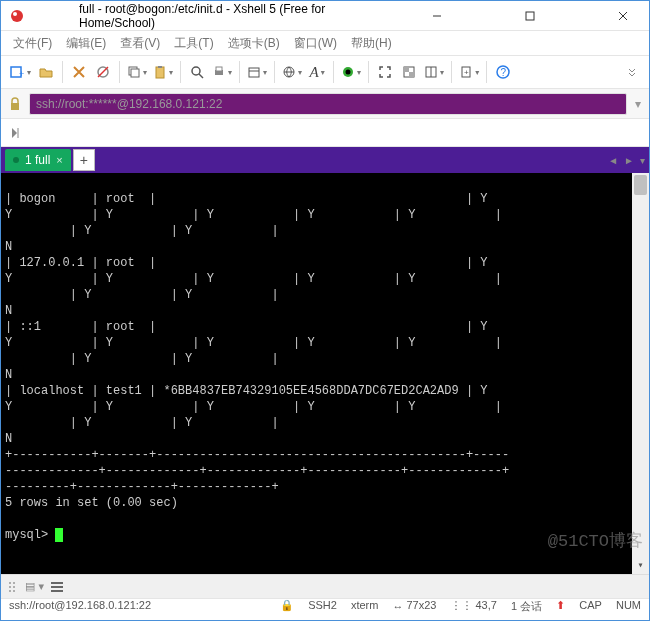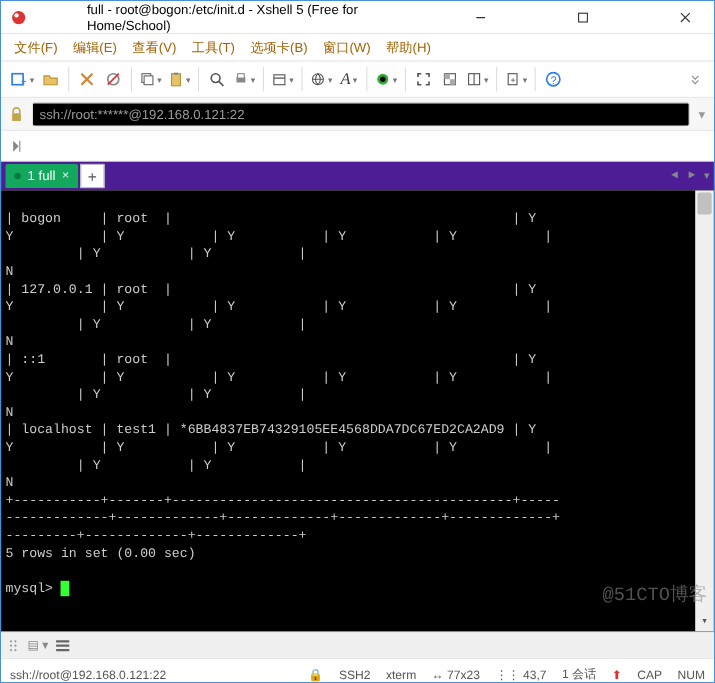--- a/index.html
+++ b/index.html
@@ -2,43 +2,43 @@
 <html><head>
 <meta charset="utf-8">
 <style>
 * { box-sizing: border-box; margin: 0; padding: 0; }
 body { font-family: "Microsoft YaHei", "Segoe UI", Tahoma, sans-serif; font-size: 12px; background: #fff; width: 650px; height: 621px; overflow: hidden; border: 1px solid #4a90d9; display: flex; flex-direction: column; }
 .titlebar { height: 30px; background: #fff; display: flex; align-items: center; padding: 0 4px 0 8px; border-bottom: 1px solid #e5e5e5; gap: 48px; }
 .titlebar .icon { width: 16px; height: 16px; margin-right: 6px; }
 .titlebar .title { flex: 1; font-size: 12px; color: #000; }
 .titlebar .winbtn { width: 45px; height: 28px; display: flex; align-items: center; justify-content: center; color: #333; }
 .menubar { height: 24px; display: flex; align-items: center; padding: 0 6px; background: #fff; gap: 2px; }
-.menubar .item { padding: 2px 6px; font-size: 12px; color: #a16207; }
+.menubar .item { padding: 2px 6px; font-size: 12px; color: #737373; }
 .toolbar { height: 34px; display: flex; align-items: center; padding: 0 6px; background: #fff; border-top: 1px solid #e5e5e5; border-bottom: 1px solid #e5e5e5; gap: 2px; }
 .tbtn { min-width: 22px; height: 26px; display: flex; align-items: center; justify-content: center; padding: 0 2px; font-size: 14px; color: #555; position: relative; }
 .tbtn.dd::after { content: "▾"; font-size: 8px; margin-left: 2px; color: #777; }
 .tsep { width: 1px; height: 22px; background: #ddd; margin: 0 3px; }
 .addrbar { height: 30px; display: flex; align-items: center; padding: 0 8px; background: #f7f7f7; border-bottom: 1px solid #e5e5e5; gap: 8px; }
-.addrbar .addr { flex: 1; color: #999; font-size: 12px; padding: 3px 6px; background: #000000; border: 1px solid #e0e0e0; border-radius: 2px; }
+.addrbar .addr { flex: 1; color: #999; font-size: 12px; padding: 3px 6px; background: #701a75; border: 1px solid #e0e0e0; border-radius: 2px; }
 .hintbar { height: 28px; display: flex; align-items: center; padding: 0 8px; background: #fff; border-bottom: 1px solid #e5e5e5; color: #888; font-size: 12px; gap: 6px; }
 .tabbar { height: 26px; display: flex; align-items: center; background: #4c1d95; padding-left: 4px; position: relative; }
 .tab { height: 22px; background: #14a85f; color: #fff; display: flex; align-items: center; padding: 0 8px; font-size: 12px; gap: 6px; border-radius: 2px 2px 0 0; }
 .tab .bullet { width: 6px; height: 6px; background: #0a7a43; border-radius: 50%; }
 .tab .close { font-size: 11px; color: #d9f0e3; }
 .tabadd { width: 22px; height: 22px; background: #fff; border: 1px solid #bbb; display: flex; align-items: center; justify-content: center; margin-left: 2px; font-size: 14px; color: #555; }
 .tabbar .nav { position: absolute; right: 4px; display: flex; gap: 6px; color: #888; font-size: 10px; }
 .terminal { flex: 1; background: #000; color: #ccc; font-family: "Consolas","Courier New",monospace; font-size: 12px; line-height: 16px; padding: 2px 4px; overflow: hidden; position: relative; white-space: pre; }
 .terminal .scrollbar { position: absolute; right: 0; top: 0; width: 17px; height: 100%; background: #f0f0f0; }
 .terminal .scrollbar .thumb { position: absolute; left: 2px; right: 2px; top: 2px; height: 20px; background: #c0c0c0; border-radius: 2px; }
 .terminal .scrollbar .dnbtn { position: absolute; bottom: 0; left: 0; right: 0; height: 17px; display: flex; align-items: center; justify-content: center; color: #555; font-size: 10px; }
 .cursor { display: inline-block; width: 8px; height: 14px; background: #3f3; vertical-align: middle; }
 .bottombar { height: 24px; background: #f0f0f0; border-top: 1px solid #ddd; display: flex; align-items: center; padding: 0 6px; color: #888; font-size: 11px; gap: 6px; }
 .bottombar .grip { margin-right: 2px; }
 .bottombar .field { flex: 1; background: #e8e8e8; padding: 2px 6px; border: 1px solid #ddd; }
-.statusbar { height: 22px; background: #fff; border-top: 1px solid #e5e5e5; display: flex; align-items: flex-end; padding: 0 8px; font-size: 11px; color: #555; gap: 14px; }
+.statusbar { height: 22px; background: #fff; border-top: 1px solid #e5e5e5; display: flex; align-items: flex-start; padding: 0 8px; font-size: 11px; color: #555; gap: 14px; }
 .statusbar .spacer { flex: 1; }
 .watermark { position: absolute; right: 6px; bottom: 24px; color: #888; font-size: 17px; opacity: .6; }
 svg { display: block; }
 </style>
 </head>
 <body>
 
 <div class="titlebar">
   <span class="icon">
     <svg viewBox="0 0 16 16" width="16" height="16">

